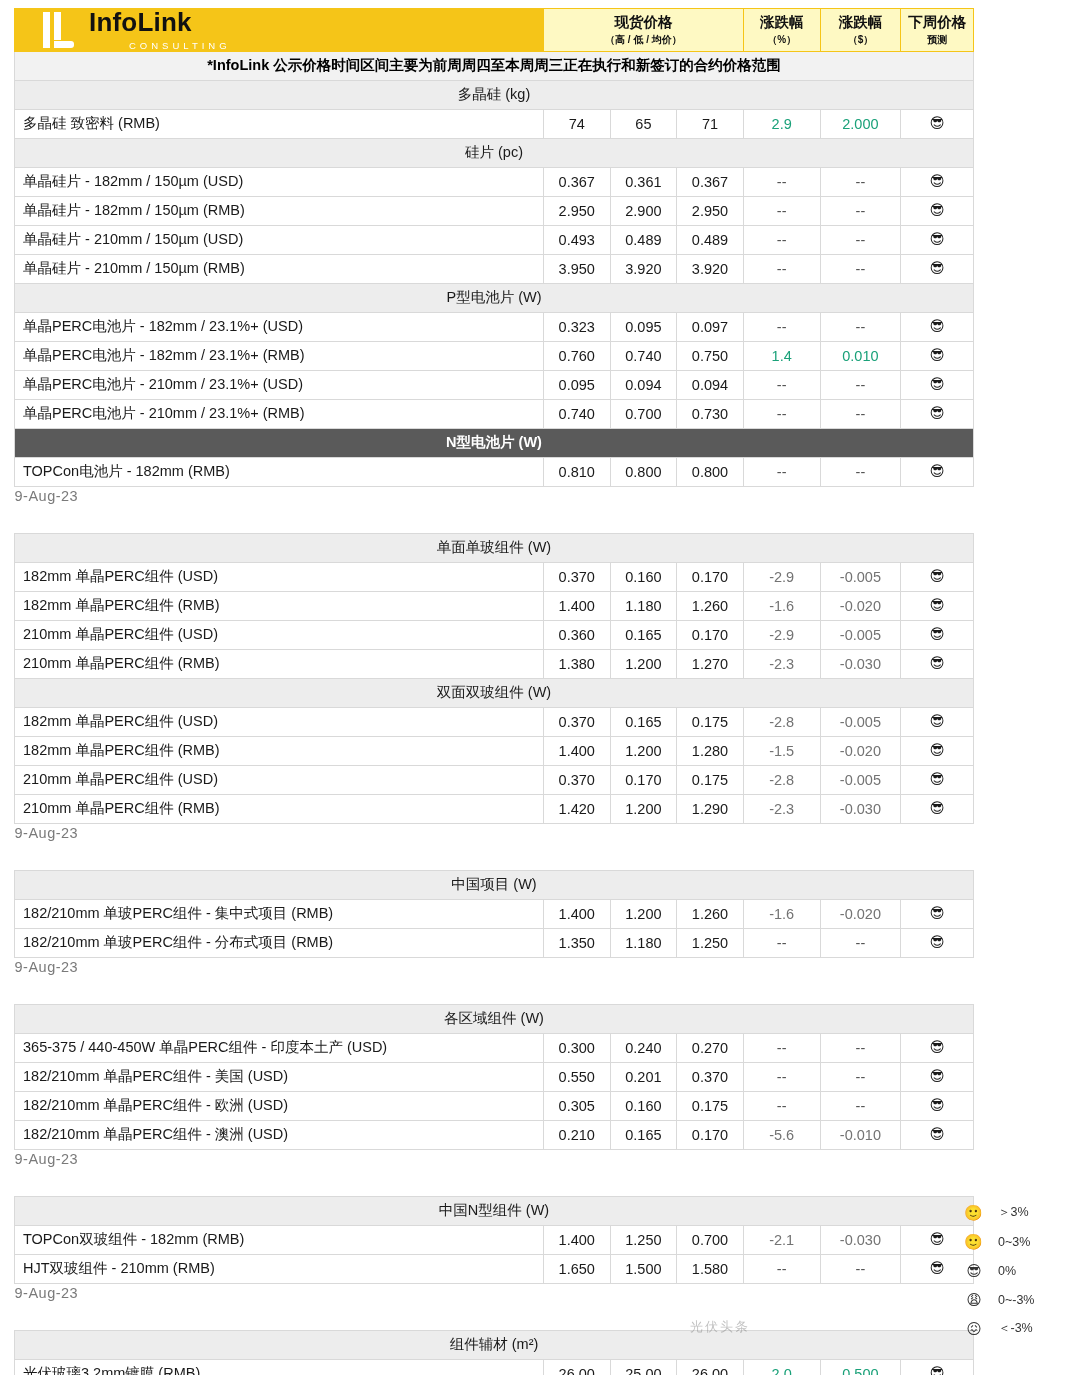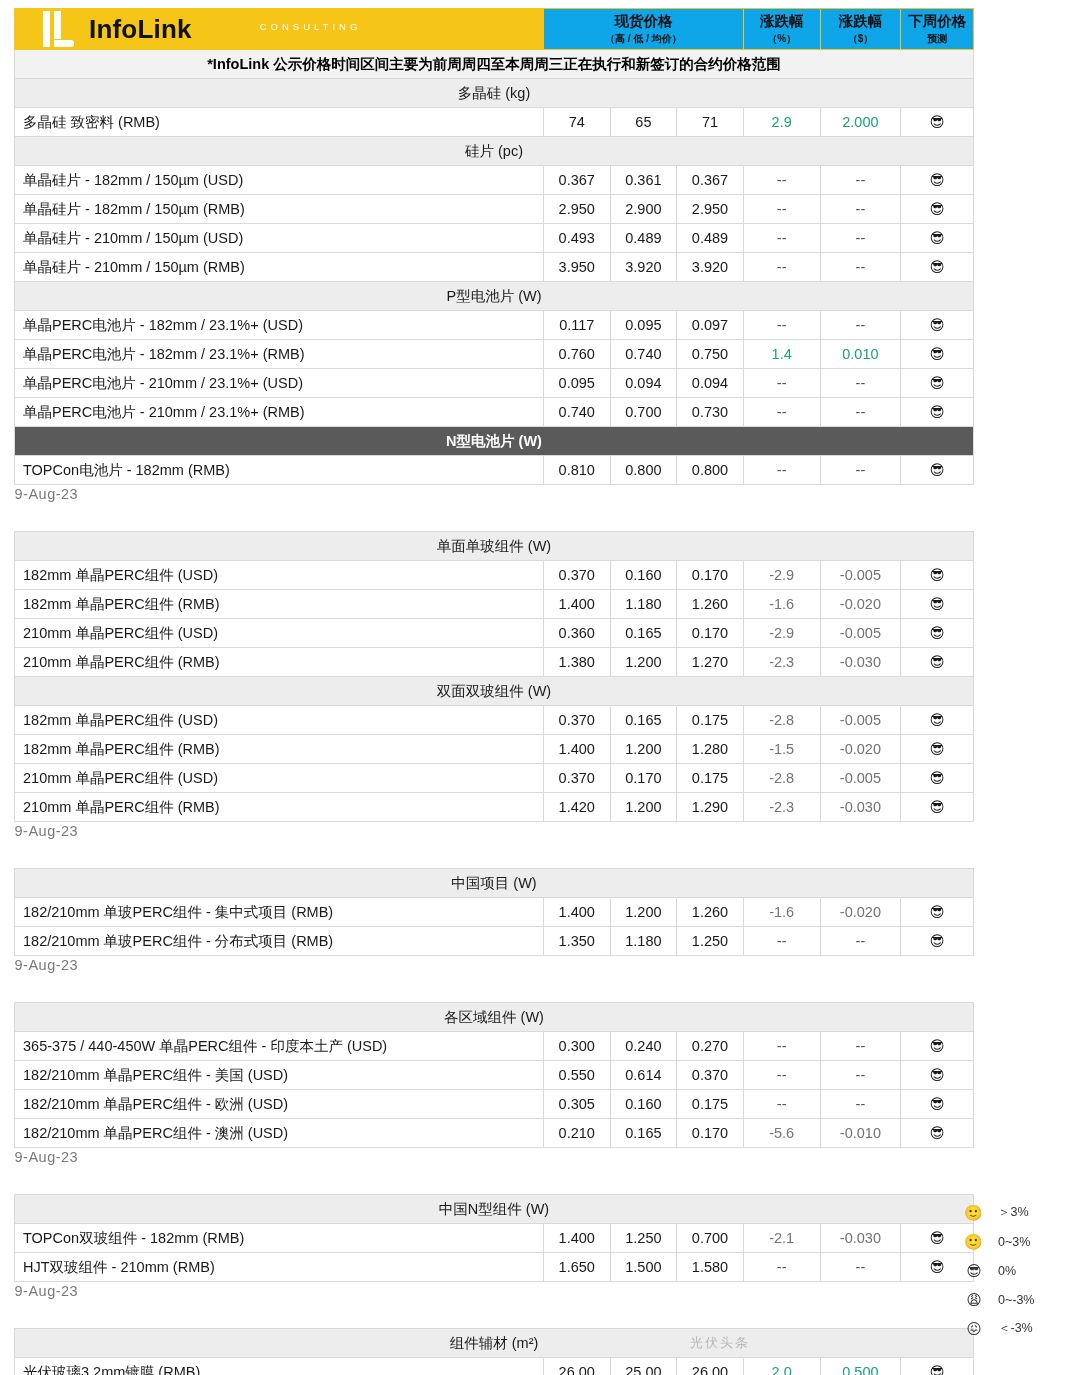--- a/index.html
+++ b/index.html
@@ -39,25 +39,25 @@
     padding:0 0 0 26px !important;
   }
   .logo-wrap{display:flex;align-items:center;gap:10px;}
   .logo-mark{
     width:38px;height:40px;position:relative;flex:0 0 auto;
   }
   .logo-mark .bar{position:absolute;background:#ffffff;}
   .logo-mark .b1{left:2px;top:2px;width:7px;height:36px;}
   .logo-mark .b2{left:13px;top:2px;width:7px;height:28px;}
   .logo-mark .b3{left:13px;top:31px;width:20px;height:7px;border-radius:0 3px 3px 0;}
-  .logo-text{display:flex;flex-direction:row;line-height:1;gap:28px;}
+  .logo-text{display:flex;flex-direction:column;line-height:1;}
   .logo-name{font-size:26px;font-weight:bold;color:#111;letter-spacing:.2px;}
   .logo-sub{font-size:9.5px;color:#ffffff;letter-spacing:4px;margin-top:6px;padding-left:40px;}
   .hdr-cell{
-    background:#0ea5e9;
+    background:#fef9c3;
     border:1px solid #F5C518 !important;
     text-align:center;
     font-weight:bold;
     font-size:15px;
     color:#111;
     line-height:1.45;
     height:74px;
   }
   .hdr-cell .l2{font-size:10px;font-weight:bold;display:block;}
   .hdr-small{font-size:14px;}
@@ -119,21 +119,20 @@
   .legend-face{width:20px;text-align:center;font-size:15px;}
   .legend-label{white-space:nowrap;}
   .watermark{
     position:absolute;
     left:690px;
     top:1318px;
     font-size:13px;
     color:rgba(120,120,120,.45);
     letter-spacing:2px;
     pointer-events:none;
-    margin-top:16px;
   }
 </style>
 </head>
 <body>
 
 <div class="page">
 
   <table class="price">
     <colgroup>
       <col class="c-name">
@@ -230,21 +229,21 @@
           <td class="num">3.920</td>
           <td class="chg flat">--</td>
           <td class="chg flat">--</td>
           <td class="face">😎</td>
         </tr>
         <tr>
           <td colspan="7" class="sec-light">P型电池片 (W)</td>
         </tr>
         <tr>
           <td class="rname">单晶PERC电池片 - 182mm / 23.1%+ (USD)</td>
-          <td class="num">0.117</td>
+          <td class="num">0.323</td>
           <td class="num">0.095</td>
           <td class="num">0.097</td>
           <td class="chg flat">--</td>
           <td class="chg flat">--</td>
           <td class="face">😎</td>
         </tr>
         <tr>
           <td class="rname">单晶PERC电池片 - 182mm / 23.1%+ (RMB)</td>
           <td class="num">0.760</td>
           <td class="num">0.740</td>
@@ -408,21 +407,21 @@
           <td class="num">0.300</td>
           <td class="num">0.240</td>
           <td class="num">0.270</td>
           <td class="chg flat">--</td>
           <td class="chg flat">--</td>
           <td class="face">😎</td>
         </tr>
         <tr>
           <td class="rname">182/210mm 单晶PERC组件 - 美国 (USD)</td>
           <td class="num">0.550</td>
-          <td class="num">0.614</td>
+          <td class="num">0.201</td>
           <td class="num">0.370</td>
           <td class="chg flat">--</td>
           <td class="chg flat">--</td>
           <td class="face">😎</td>
         </tr>
         <tr>
           <td class="rname">182/210mm 单晶PERC组件 - 欧洲 (USD)</td>
           <td class="num">0.305</td>
           <td class="num">0.160</td>
           <td class="num">0.175</td>

